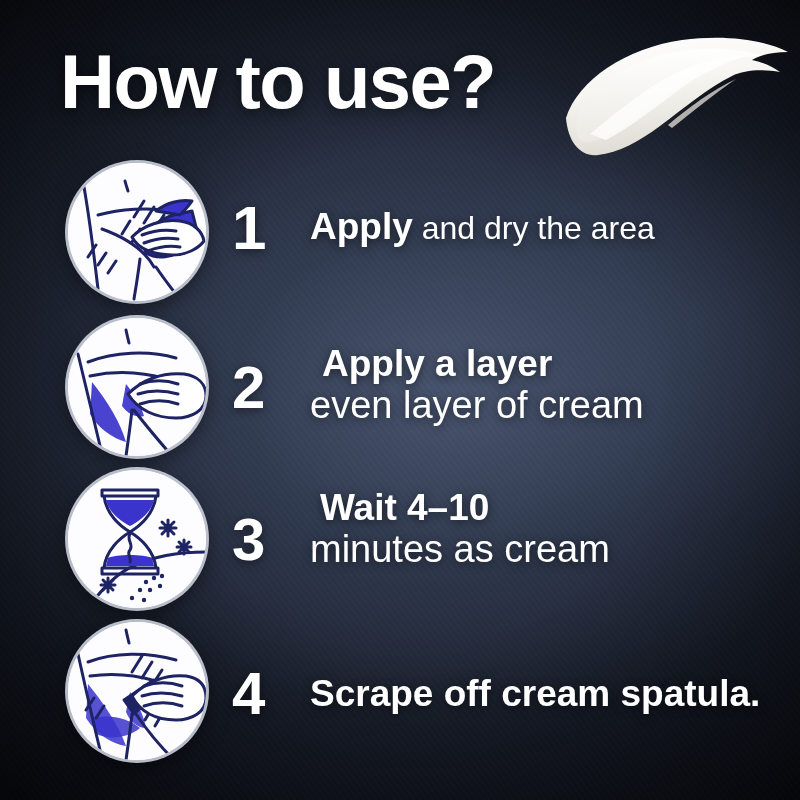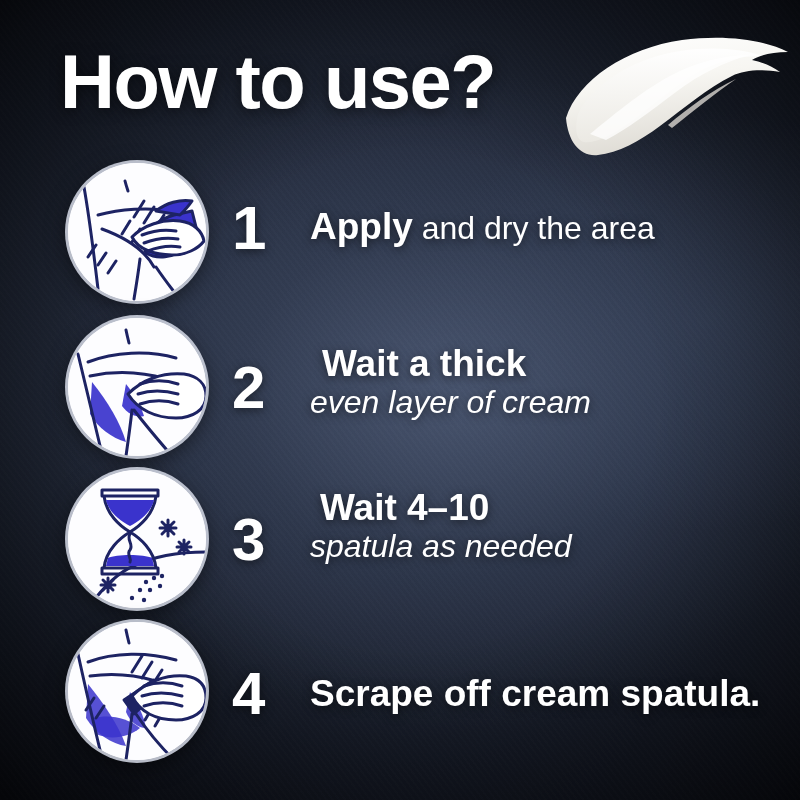--- a/index.html
+++ b/index.html
@@ -48,21 +48,21 @@
   .badge svg{display:block;width:138px;height:138px;}
   .num{
     position:absolute;left:232px;width:70px;text-align:left;
     font-size:60px;line-height:1;font-weight:bold;color:#ffffff;
     text-shadow:0 2px 10px rgba(0,0,0,.5);
   }
   .num.one{font-size:62px;letter-spacing:0;}
   .txt{position:absolute;left:310px;width:470px;color:#ffffff;text-shadow:0 2px 10px rgba(0,0,0,.55);}
   .line1{font-size:37px;line-height:1.08;font-weight:bold;white-space:nowrap;}
   .line1 .light{font-weight:normal;font-size:32px;}
-  .line2{font-size:32px;line-height:1.15;font-weight:normal;white-space:nowrap;font-style:italic;}
+  .line2{font-size:38px;line-height:1.15;font-weight:normal;white-space:nowrap;}
 
   
   #step1{top:163px;height:140px;}
   #step1 .badge{top:0;}
   #step1 .num{top:34px;}
   #step1 .txt{top:44px;}
 
   #step2{top:318px;height:140px;}
   #step2 .badge{top:0;}
   #step2 .num{top:40px;}
@@ -163,21 +163,21 @@
                  C88 100 70 92 60 76 Z" fill="#ffffff" stroke="#1d2363" stroke-width="3" stroke-linejoin="round"></path>
         <g fill="none" stroke="#1d2363" stroke-width="3" stroke-linecap="round">
           <path d="M72 66 C84 62 98 62 110 66"></path>
           <path d="M70 76 C82 72 96 72 110 76"></path>
           <path d="M72 86 C84 82 98 82 110 86"></path>
         </g>
       </svg>
     </div>
     <div class="num">2</div>
     <div class="txt">
-      <div class="line1">Wait a thick</div>
+      <div class="line1">Apply a layer</div>
       <div class="line2">even layer of cream</div>
     </div>
   </div>
 
   <div class="step" id="step3">
     <div class="badge">
       <svg viewBox="0 0 138 138" aria-hidden="true">
         <circle cx="69" cy="69" r="69" fill="#fdfdff"></circle>
         <g fill="none" stroke="#1d2363" stroke-width="3" stroke-linecap="round" stroke-linejoin="round">
           <path d="M66 96 C86 86 110 82 138 82"></path>
@@ -203,21 +203,21 @@
         <g stroke="#1d2363" stroke-width="3" stroke-linecap="round">
           <path d="M100 50 l0 16 M92 58 l16 0 M94 52 l12 12 M106 52 l-12 12"></path>
           <path d="M116 70 l0 14 M109 77 l14 0 M111 72 l10 10 M121 72 l-10 10"></path>
           <path d="M40 108 l0 14 M33 115 l14 0 M35 110 l10 10 M45 110 l-10 10"></path>
         </g>
       </svg>
     </div>
     <div class="num">3</div>
     <div class="txt">
       <div class="line1">Wait 4–10</div>
-      <div class="line2">spatula as needed</div>
+      <div class="line2">minutes as cream</div>
     </div>
   </div>
 
   <div class="step" id="step4">
     <div class="badge">
       <svg viewBox="0 0 138 138" aria-hidden="true">
         <circle cx="69" cy="69" r="69" fill="#fdfdff"></circle>
         <path d="M20 62 C36 82 50 102 58 124 C44 122 28 112 18 96 Z" fill="#3a33cc" opacity=".85"></path>
         <path d="M26 96 C42 92 60 96 72 106 C60 116 42 118 28 112 Z" fill="#3a33cc" opacity=".85"></path>
         <path d="M62 70 C70 82 76 94 78 106 C70 106 62 100 58 90 Z" fill="#3a33cc" opacity=".85"></path>

